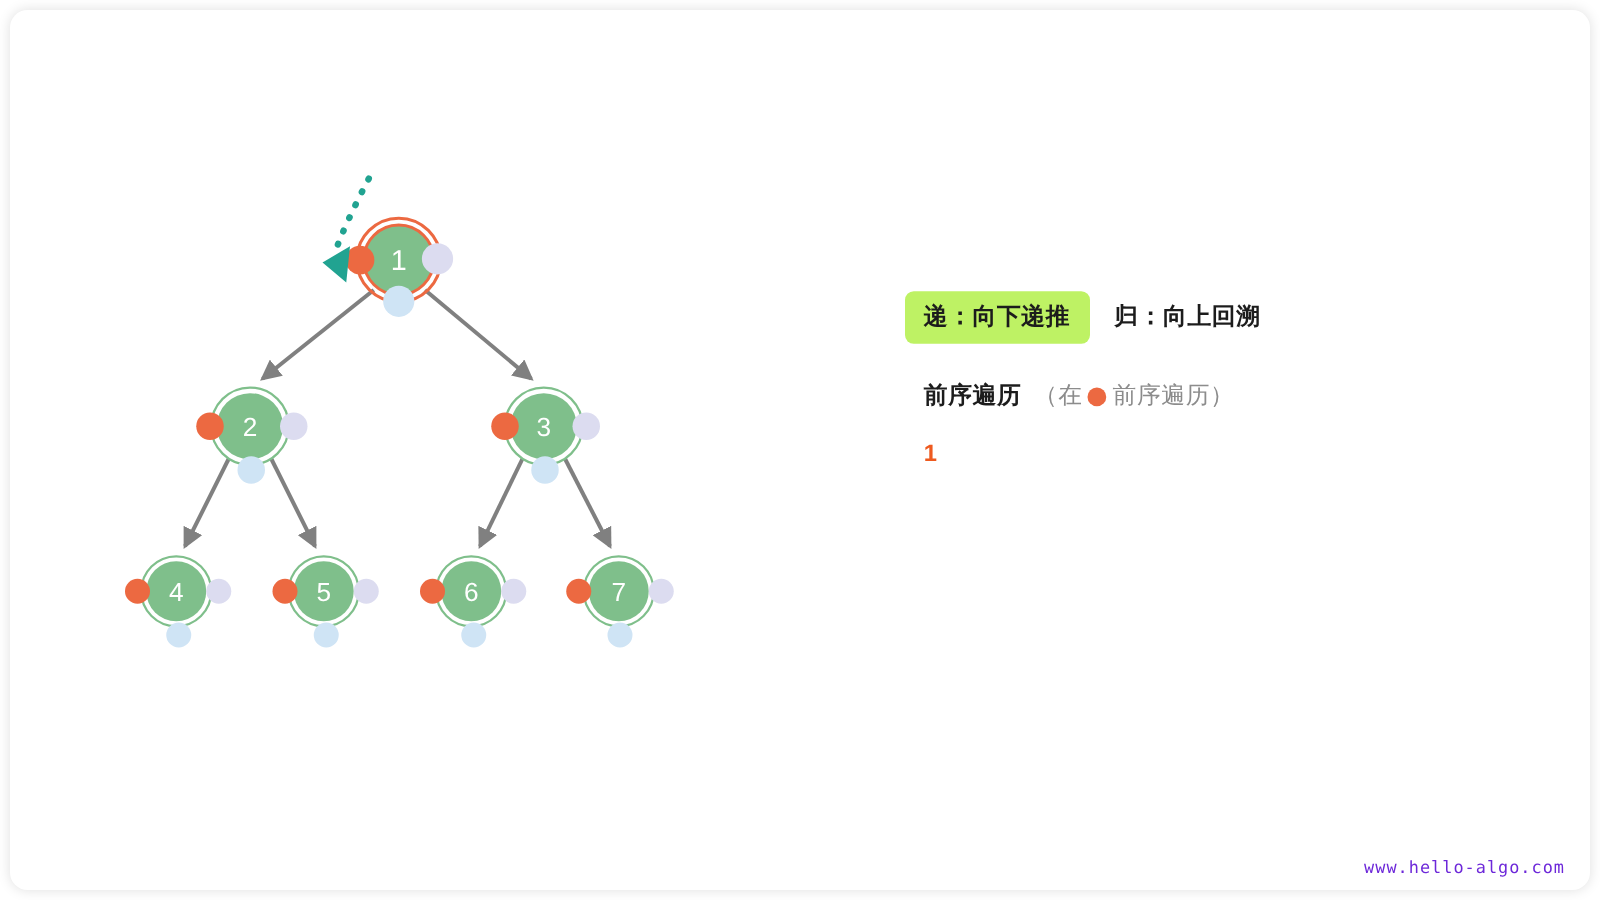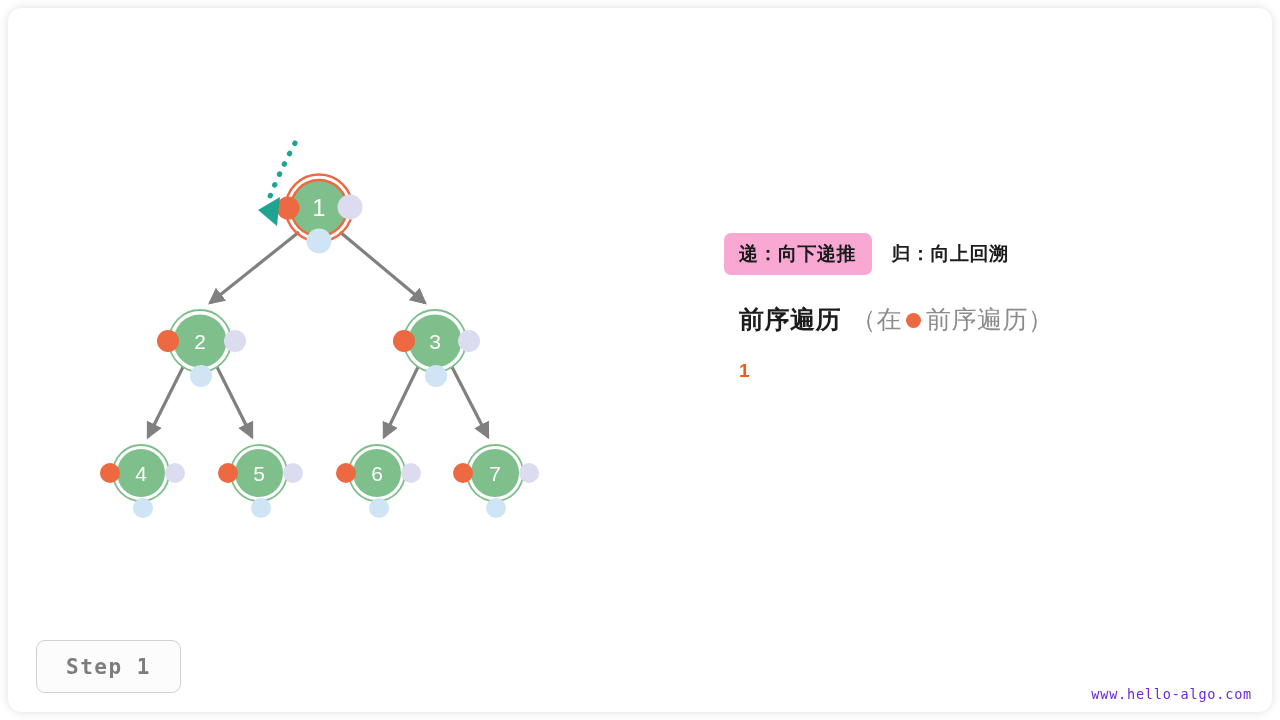--- a/index.html
+++ b/index.html
@@ -37,36 +37,36 @@
   .legend-line {
     font-size: 19px;
     color: #1c1c1c;
     line-height: 1.0;
     white-space: nowrap;
     letter-spacing: 0.5px;
   }
   .legend-line b { font-weight: 700; }
   #legend-down {
     display: inline-block;
-    background: #f9a8d4;
+    background: #bef264;
     border-radius: 7px;
     padding: 11px 16px 12px 15px;
     margin-left: -2px;
   }
   #legend-up {
     padding: 12px 16px 8px 15px;
     display: inline-block;
   }
   #order-title-row {
     margin-top: 28px;
     padding-left: 13px;
     display: flex;
     align-items: center;
     white-space: nowrap;
-    font-size: 25px;
+    font-size: 19px;
   }
   #order-title {
     font-weight: 700;
     color: #1c1c1c;
     letter-spacing: 0.5px;
   }
   .order-note { color: #8c8c8c; letter-spacing: 0.5px; }
   #order-dot {
     display: inline-block;
     width: 15px; height: 15px;
@@ -221,18 +221,15 @@
     <div id="order-title-row">
       <span id="order-title">前序遍历</span>
       <span class="order-note" style="margin-left:10px;">（在</span>
       <span id="order-dot"></span>
       <span class="order-note">前序遍历）</span>
     </div>
 
     <div id="result-row">1</div>
   </div>
 
-  <div id="step-badge">
-    <span id="step-label">Step 1</span>
-  </div>
 
   <div id="watermark">www.hello-algo.com</div>
 </div>
 
 </body></html>

